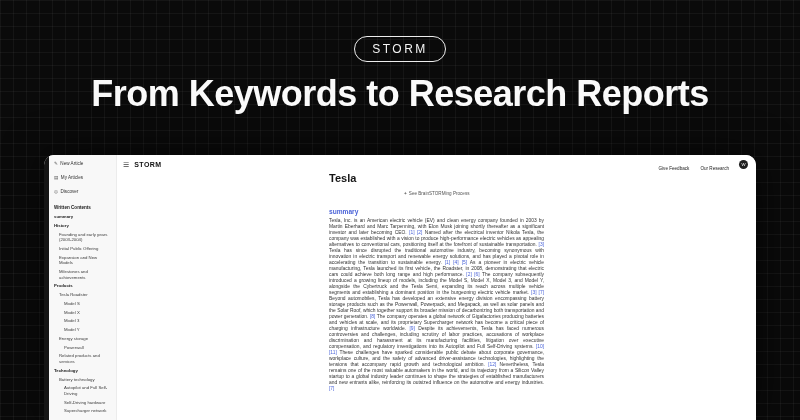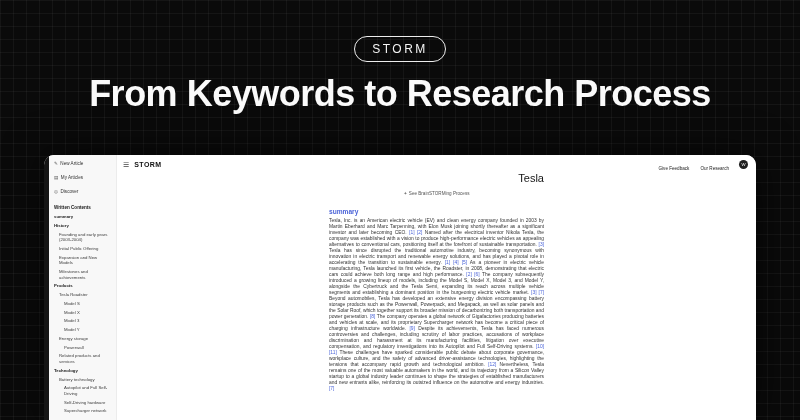--- a/index.html
+++ b/index.html
@@ -53,38 +53,38 @@
   .hamburger { font-size:7px; color:#444; cursor:pointer; }
   .app-logo { font-size:7px; font-weight:800; letter-spacing:.4px; color:#111; margin-left:5px; }
   .topbar .spacer { flex:1; }
   .top-link { font-size:4.6px; color:#222; margin-left:11px; cursor:pointer; }
   .avatar {
     width:9px; height:9px; border-radius:50%; background:#1f1f1f; color:#fff;
     font-size:4.3px; display:flex; align-items:center; justify-content:center;
     margin-left:10px; cursor:pointer;
   }
   .article { width:215px; margin:0 auto; padding-top:17px; }
-  .article-title { text-align:right; font-size:11px; font-weight:400; color:#161616; }
+  .article-title { text-align:left; font-size:11px; font-weight:700; color:#161616; }
   .process-link {
     text-align:center; font-size:4.6px; color:#555; margin-top:7px; cursor:pointer;
   }
   .process-link .sparkle { color:#777; margin-right:1.5px; }
   .section-heading { color:#4a63d8; font-weight:700; font-size:6.6px; margin-top:12px; margin-bottom:3px; }
   .summary-text {
     font-size:4.9px; line-height:6px; text-align:justify; color:#333;
     height:196px; overflow:hidden;
   }
   .summary-text .cite { color:#4a63d8; }
 </style>
 </head>
 <body>
 
 <div class="hero">
   <div class="badge">STORM</div>
-  <h1>From Keywords to Research Process</h1>
+  <h1>From Keywords to Research Reports</h1>
 </div>
 
 <div class="app-card">
   <div class="edge-strip"></div>
 
   <div class="sidebar">
     <div id="sidebar-nav">
         <div class="nav-item">
           <span class="ico">✎</span>
           <span>New Article</span>

